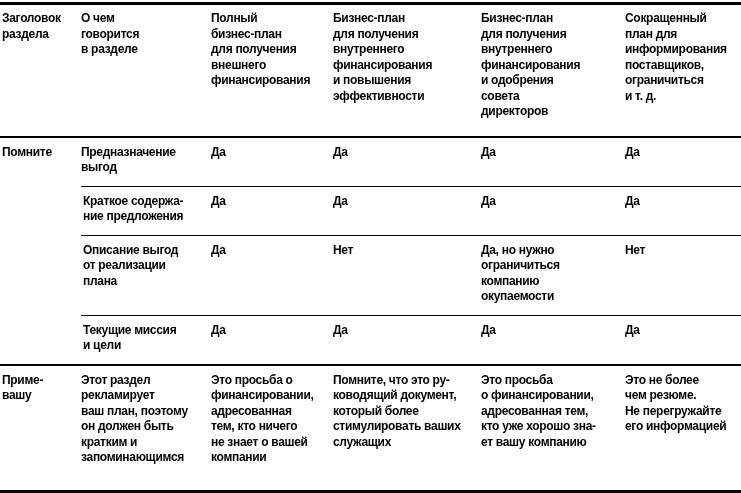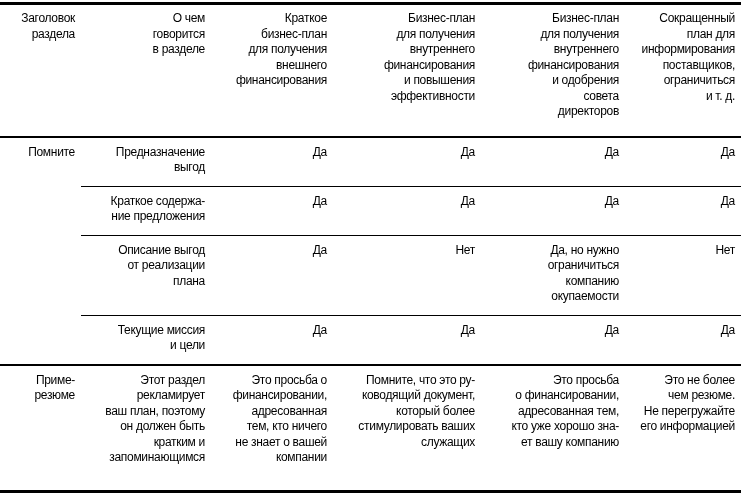--- a/index.html
+++ b/index.html
@@ -19,24 +19,24 @@
   }
   table.cmp {
     width: 741px;
     table-layout: fixed;
     border-collapse: collapse;
     border-top: 3px solid #000;
     border-bottom: 3px solid #000;
   }
   table.cmp th, table.cmp td {
     font-size: 12px;
-    font-weight: 400;
+    font-weight: 700;
     line-height: 15.5px;
     letter-spacing: -0.3px;
-    text-align: right;
+    text-align: left;
     vertical-align: top;
     white-space: pre;
     padding: 7px 6px 10px 0;
     color: #000000;
   }
   table.cmp thead th {
     padding: 6px 6px 16px 0;
     border-bottom: 2px solid #000;
   }
   table.cmp th:first-child, table.cmp td:first-child {
@@ -72,21 +72,21 @@
       <col style="width:144px">
       <col style="width:116px">
     </colgroup>
     <thead>
       <tr>
         <th>Заголовок
 раздела</th>
         <th>О чем
 говорится
 в разделе</th>
-        <th>Краткое
+        <th>Полный
 бизнес-план
 для получения
 внешнего
 финансирования</th>
         <th>Бизнес-план
 для получения
 внутреннего
 финансирования
 и повышения
 эффективности</th>
@@ -140,21 +140,21 @@
 и цели</td>
         <td>Да</td>
         <td>Да</td>
         <td>Да</td>
         <td>Да</td>
       </tr>
     </tbody>
     <tbody class="notes">
       <tr>
         <td class="section-cell">Приме-
-резюме</td>
+вашу</td>
         <td>Этот раздел
 рекламирует
 ваш план, поэтому
 он должен быть
 кратким и
 запоминающимся</td>
         <td>Это просьба о
 финансировании,
 адресованная
 тем, кто ничего

